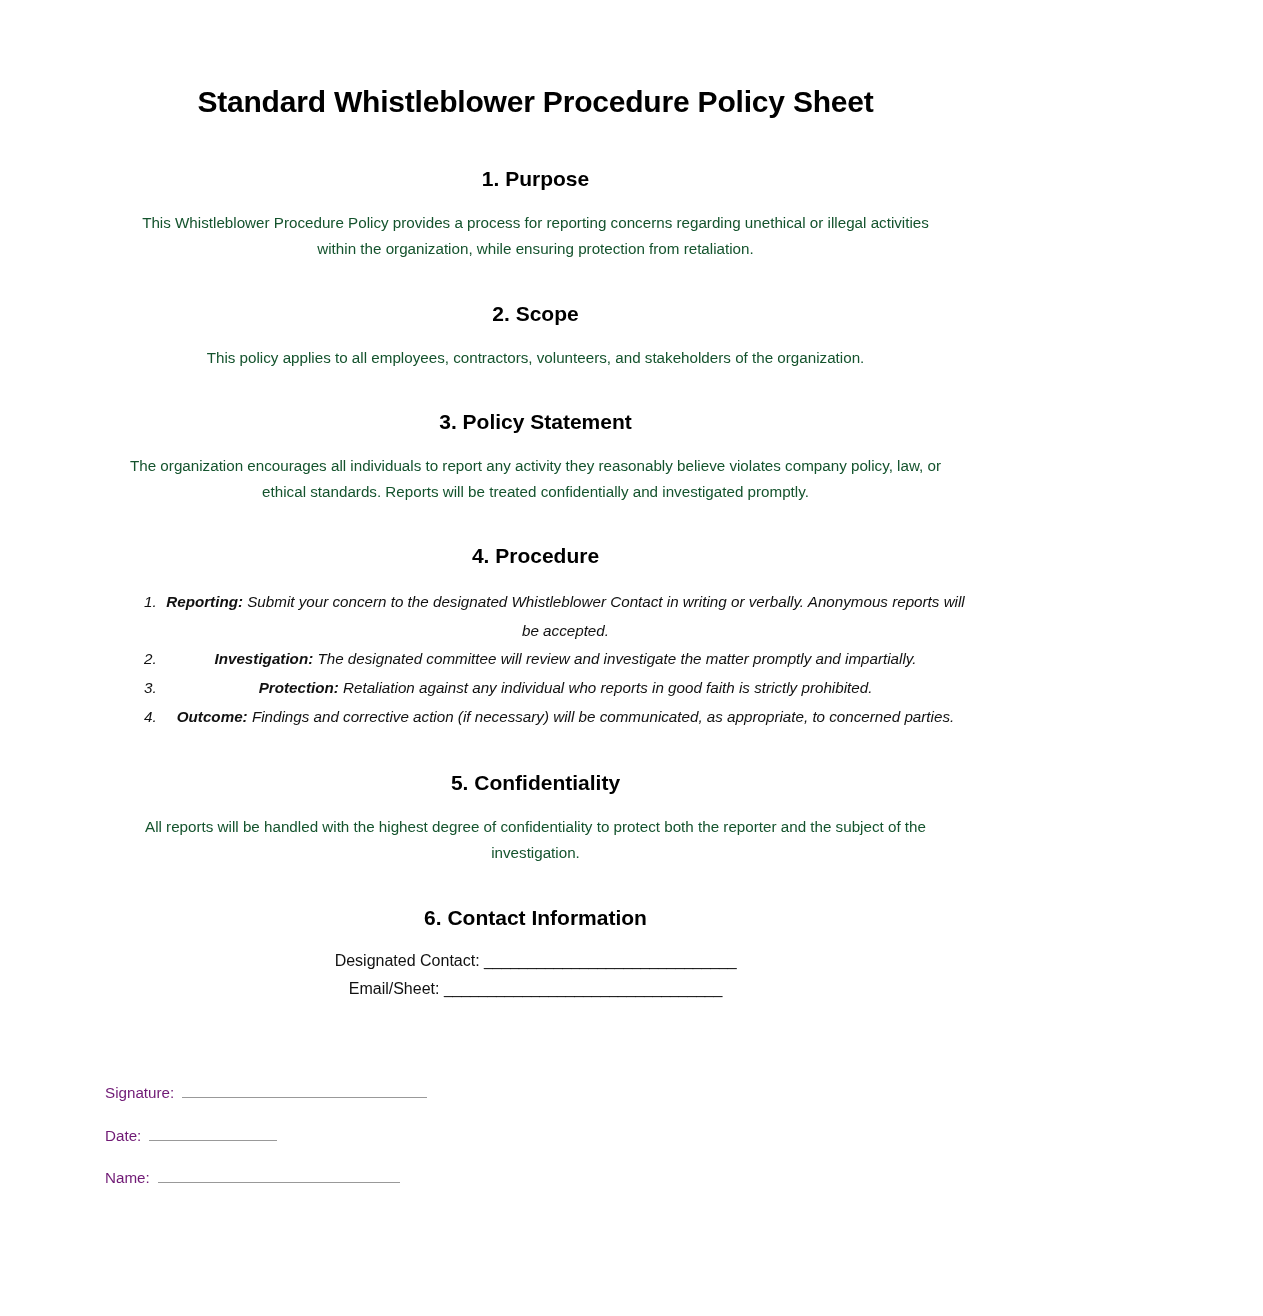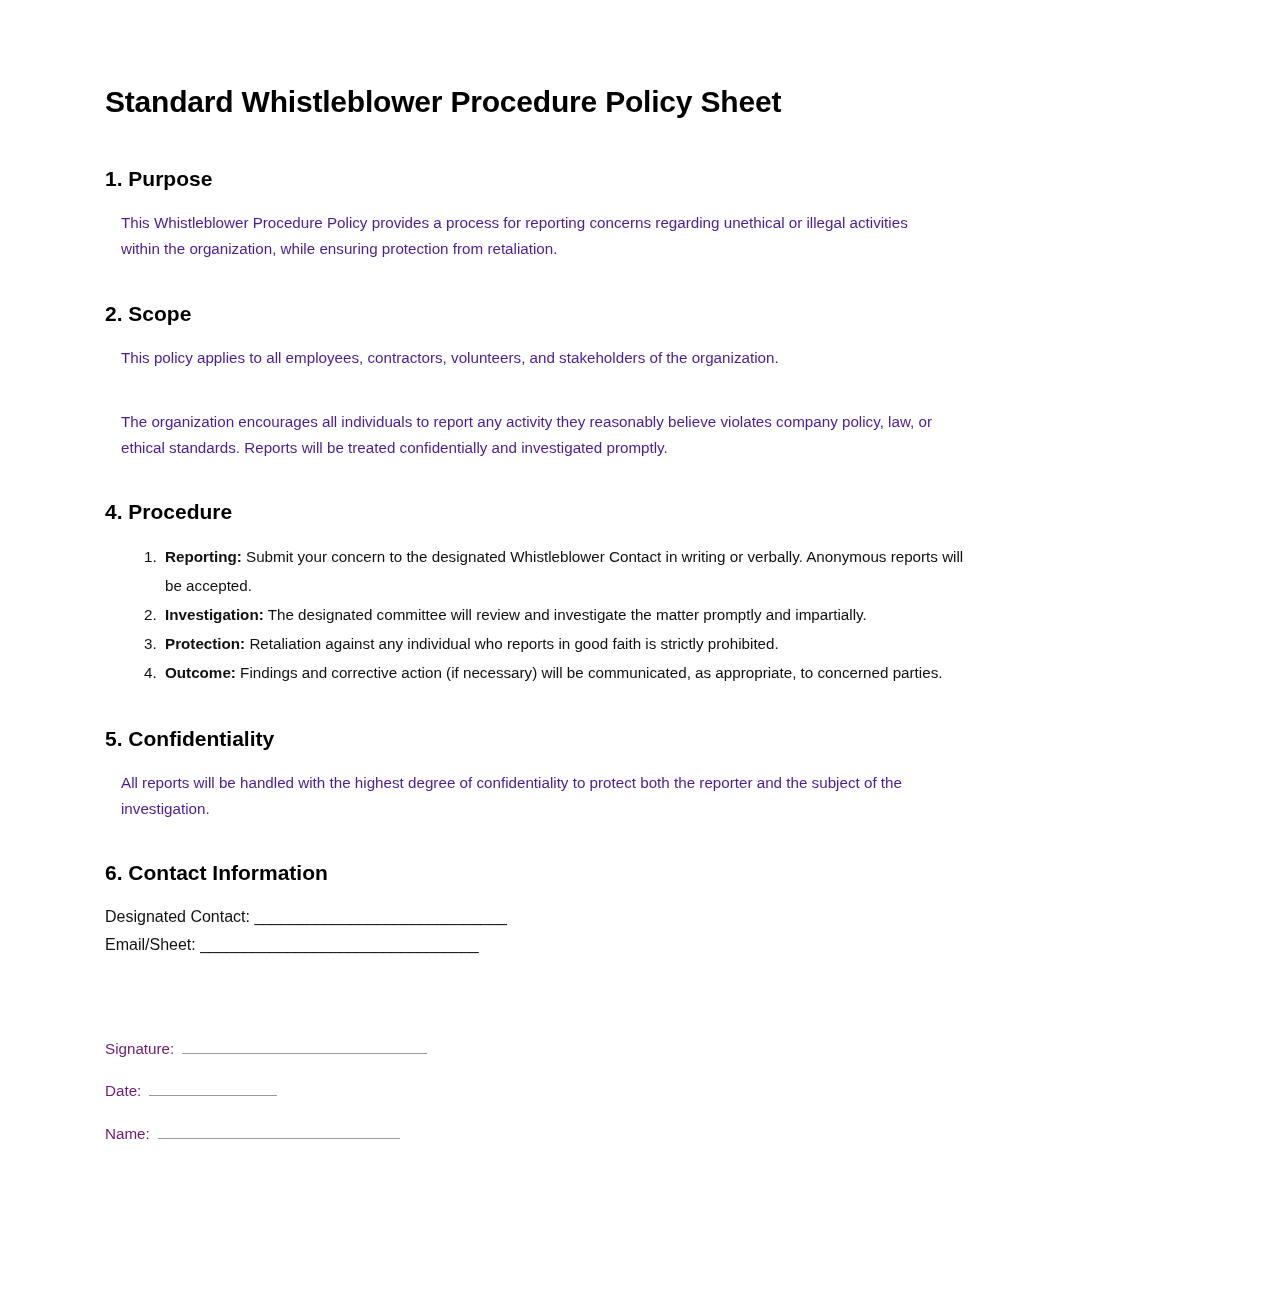--- a/index.html
+++ b/index.html
@@ -14,20 +14,21 @@
     color: #000000;
     -webkit-font-smoothing: antialiased;
   }
 
   .page {
     box-sizing: border-box;
     width: 1079px;
     min-height: 1316px;
     padding: 84px 113px 40px 105px;
     background: #ffffff;
+    text-align: center;
   }
 
   .doc-title {
     font-size: 30px;
     font-weight: bold;
     line-height: 1.2;
     letter-spacing: -0.2px;
     margin: 0 0 46px 0;
     color: #000000;
   }
@@ -43,30 +44,31 @@
     margin: 0 0 18px 0;
     color: #000000;
   }
 
   .section + .section { margin-top: 38px; }
 
   .body-text {
     font-size: 15.2px;
     line-height: 1.72;
     margin: 16px;
-    color: #4c1d95;
+    color: #14532d;
     max-width: 1045px;
   }
 
   ol.procedure-list {
     margin: 0;
     padding: 0 0 0 56px;
     list-style-position: outside;
     list-style-type: decimal;
     max-width: 1045px;
+    font-style: italic;
   }
   ol.procedure-list li {
     font-size: 15.2px;
     line-height: 1.9;
     color: #111111;
     padding-left: 4px;
   }
   ol.procedure-list li .term {
     font-weight: bold;
   }
@@ -120,20 +122,21 @@
     <h2 class="section-heading">1. Purpose</h2>
     <p class="body-text">This Whistleblower Procedure Policy provides a process for reporting concerns regarding unethical or illegal activities within the organization, while ensuring protection from retaliation.</p>
   </div>
 
   <div class="section">
     <h2 class="section-heading">2. Scope</h2>
     <p class="body-text">This policy applies to all employees, contractors, volunteers, and stakeholders of the organization.</p>
   </div>
 
   <div class="section">
+    <h2 class="section-heading">3. Policy Statement</h2>
     <p class="body-text">The organization encourages all individuals to report any activity they reasonably believe violates company policy, law, or ethical standards. Reports will be treated confidentially and investigated promptly.</p>
   </div>
 
   <div class="section">
     <h2 class="section-heading">4. Procedure</h2>
     <ol class="procedure-list">
       <li><span class="term">Reporting:</span><span> Submit your concern to the designated Whistleblower Contact in writing or verbally. Anonymous reports will be accepted.</span></li>
       <li><span class="term">Investigation:</span><span> The designated committee will review and investigate the matter promptly and impartially.</span></li>
       <li><span class="term">Protection:</span><span> Retaliation against any individual who reports in good faith is strictly prohibited.</span></li>
       <li><span class="term">Outcome:</span><span> Findings and corrective action (if necessary) will be communicated, as appropriate, to concerned parties.</span></li>

